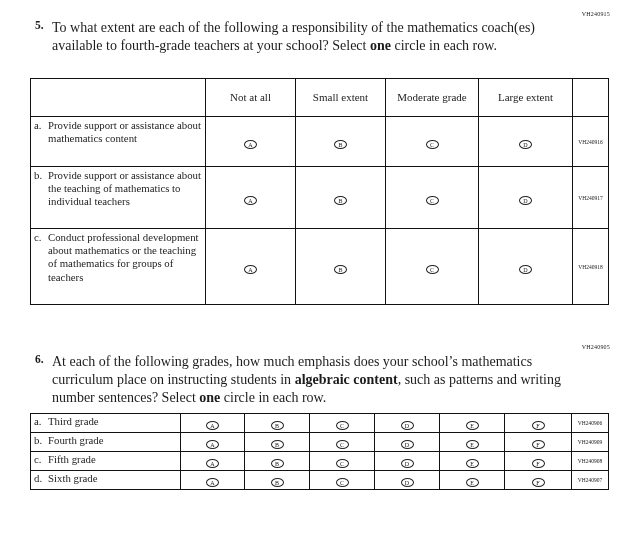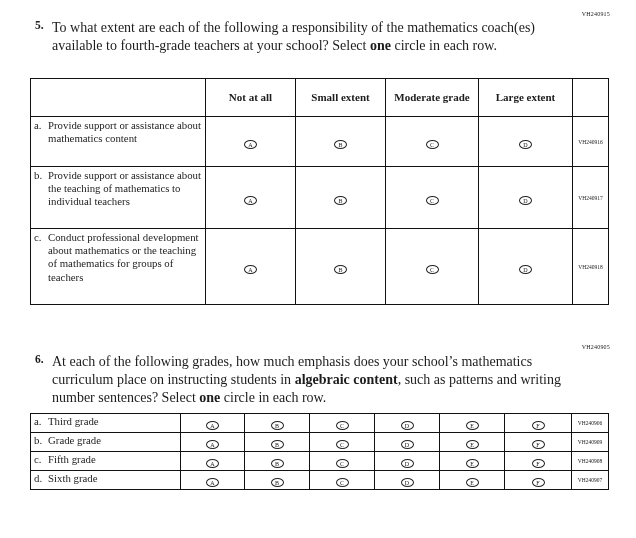--- a/index.html
+++ b/index.html
@@ -38,21 +38,21 @@
   table {
     position: absolute;
     border-collapse: collapse;
     table-layout: fixed;
     width: 578px;
     left: 30px;
   }
   th, td { border: 1px solid #111; }
   th {
     font-size: 11px;
-    font-weight: bold;
+    font-weight: normal;
     text-align: center;
     vertical-align: middle;
     padding: 3px 2px;
     line-height: 1.15;
   }
   .label-cell {
     vertical-align: top;
     padding: 2px 3px 2px 3px;
     font-size: 10.8px;
     line-height: 1.22;
@@ -198,21 +198,21 @@
     <td class="opt-cell"><span class="circle"><span class="circle-letter">C</span></span></td>
     <td class="opt-cell"><span class="circle"><span class="circle-letter">D</span></span></td>
     <td class="opt-cell"><span class="circle"><span class="circle-letter">E</span></span></td>
     <td class="opt-cell"><span class="circle"><span class="circle-letter">F</span></span></td>
     <td class="code-cell">VH240906</td>
   </tr>
   <tr>
     <td class="label-cell">
       <div class="row-flex">
         <span class="row-letter">b.</span>
-        <span class="row-text">Grade grade</span>
+        <span class="row-text">Fourth grade</span>
       </div>
     </td>
     <td class="opt-cell"><span class="circle"><span class="circle-letter">A</span></span></td>
     <td class="opt-cell"><span class="circle"><span class="circle-letter">B</span></span></td>
     <td class="opt-cell"><span class="circle"><span class="circle-letter">C</span></span></td>
     <td class="opt-cell"><span class="circle"><span class="circle-letter">D</span></span></td>
     <td class="opt-cell"><span class="circle"><span class="circle-letter">E</span></span></td>
     <td class="opt-cell"><span class="circle"><span class="circle-letter">F</span></span></td>
     <td class="code-cell">VH240909</td>
   </tr>

